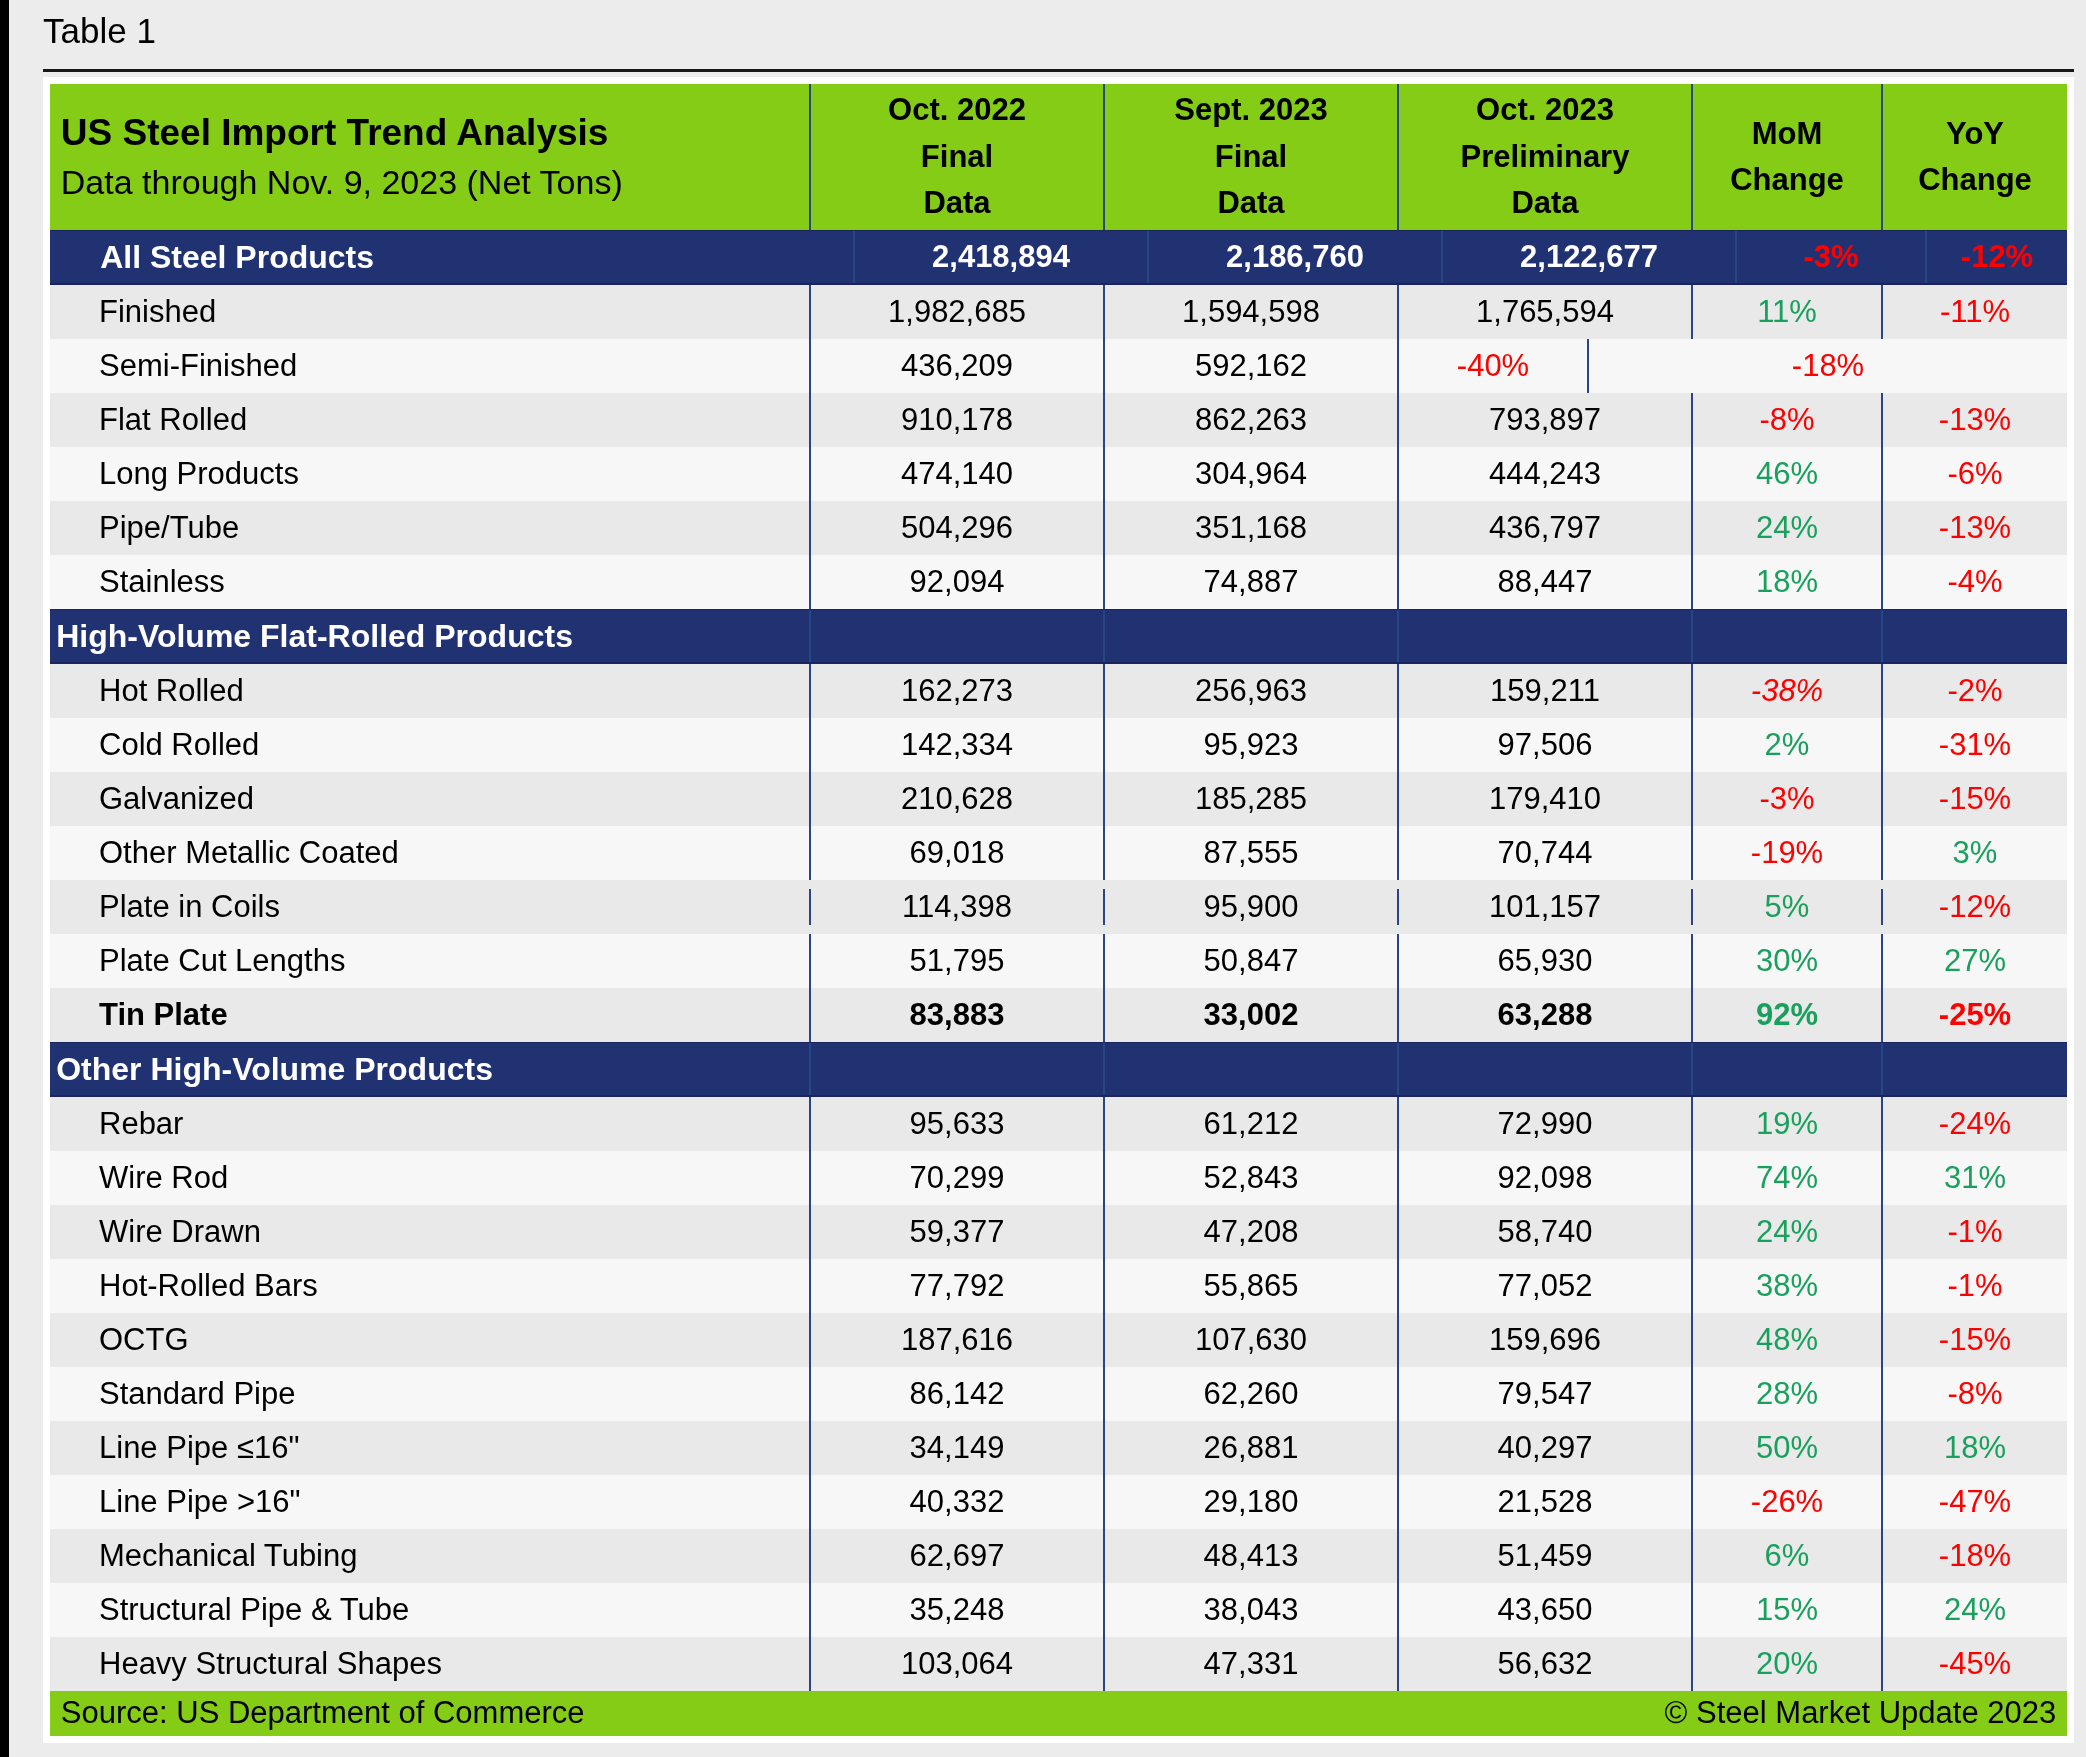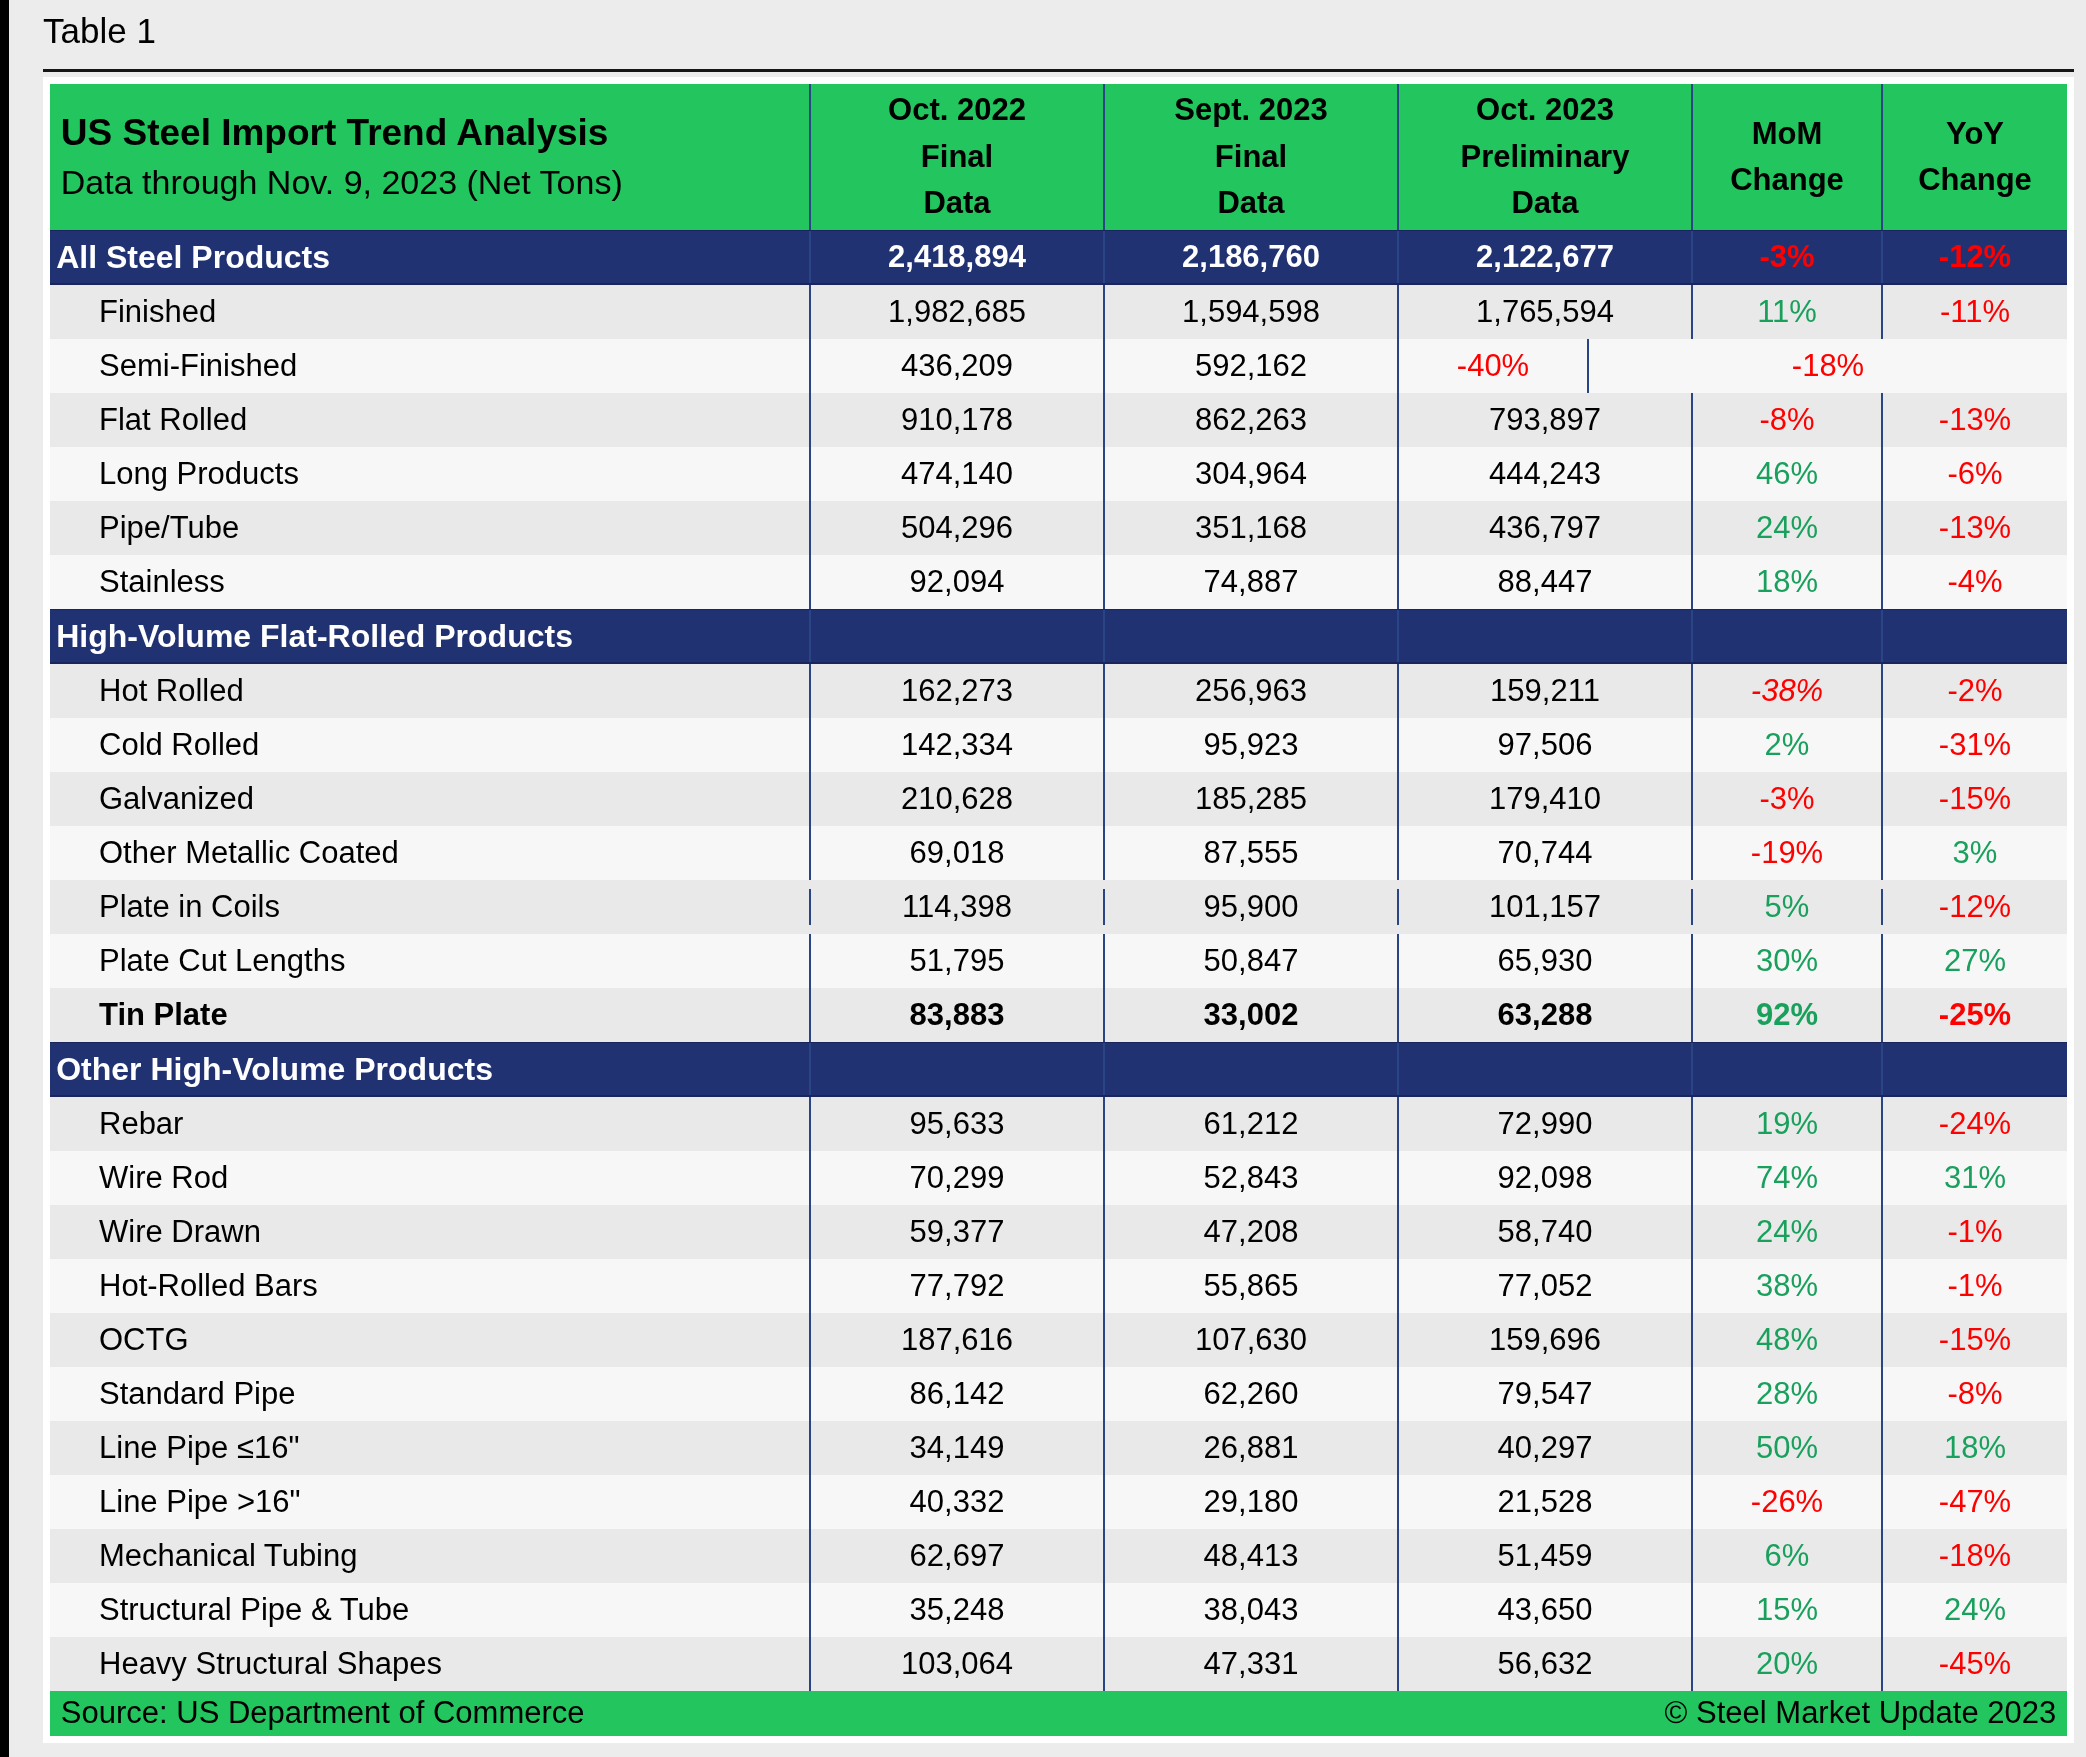--- a/index.html
+++ b/index.html
@@ -6,21 +6,21 @@
   body{
     width:2087px;height:1757px;position:relative;overflow:hidden;
     background:#ececec;color:#000;
     font-family:"Liberation Sans", sans-serif;
   }
   .left-strip{position:absolute;left:0;top:0;width:9.2px;height:1757px;background:#000}
   .page-label{position:absolute;left:43px;top:10.8px;font-size:35px;color:#000}
   .rule{position:absolute;left:43px;top:69px;width:2031px;height:3.1px;background:#161616}
   .card{position:absolute;left:43px;top:77px;width:2031px;height:1666px;background:#ffffff;
         padding:7px;box-sizing:border-box}
-  .inner{width:100%;height:100%;background:#22c55e;display:flex;flex-direction:column;overflow:hidden}
+  .inner{width:100%;height:100%;background:#84cc16;display:flex;flex-direction:column;overflow:hidden}
   .row{display:flex;flex:0 0 auto;box-sizing:border-box}
   .cell{display:flex;align-items:center;box-sizing:border-box;overflow:hidden}
   .c0{width:759px}
   .c1,.c2,.c3{width:294px}
   .c4{width:190px}
   .c5{flex:1}
   .sep{border-left:2.3px solid #2a4586}
   .center{justify-content:center;text-align:center}
   .header-row{height:146px}
   .head{font-weight:bold;font-size:31px;line-height:1.5;white-space:pre-line}
@@ -61,21 +61,21 @@
 Data</div>
       <div class="cell c3 sep center head">Oct. 2023
 Preliminary
 Data</div>
       <div class="cell c4 sep center head">MoM
 Change</div>
       <div class="cell c5 sep center head">YoY
 Change</div>
     </div>
 
-    <div class="row band" style="background: rgb(33, 50, 115);">
+    <div class="row band" style="background: rgb(33, 50, 115); padding-left: 44px;">
         <div class="cell c0 label">All Steel Products</div>
         <div class="cell c1 sep center num">2,418,894</div>
         <div class="cell c2 sep center num">2,186,760</div>
         <div class="cell c3 sep center num">2,122,677</div>
         <div class="cell c4 sep center pct" style="color: rgb(255, 0, 0);">-3%</div>
         <div class="cell c5 sep center pct" style="color: rgb(255, 0, 0);">-12%</div>
       </div>
       <div class="row data-row" style="background: rgb(233, 233, 233);">
         <div class="cell c0 label">Finished</div>
         <div class="cell c1 sep center num">1,982,685</div>

